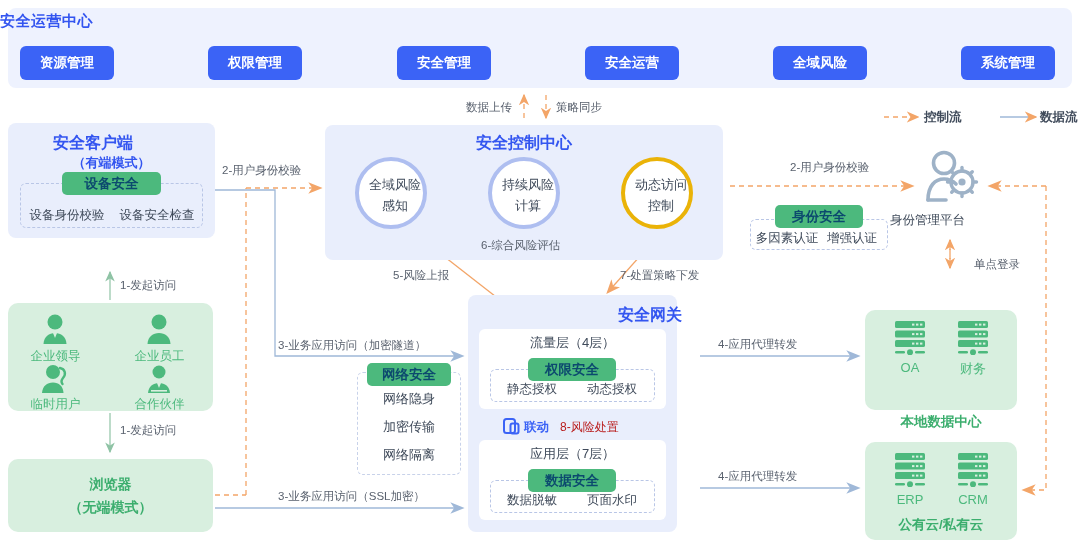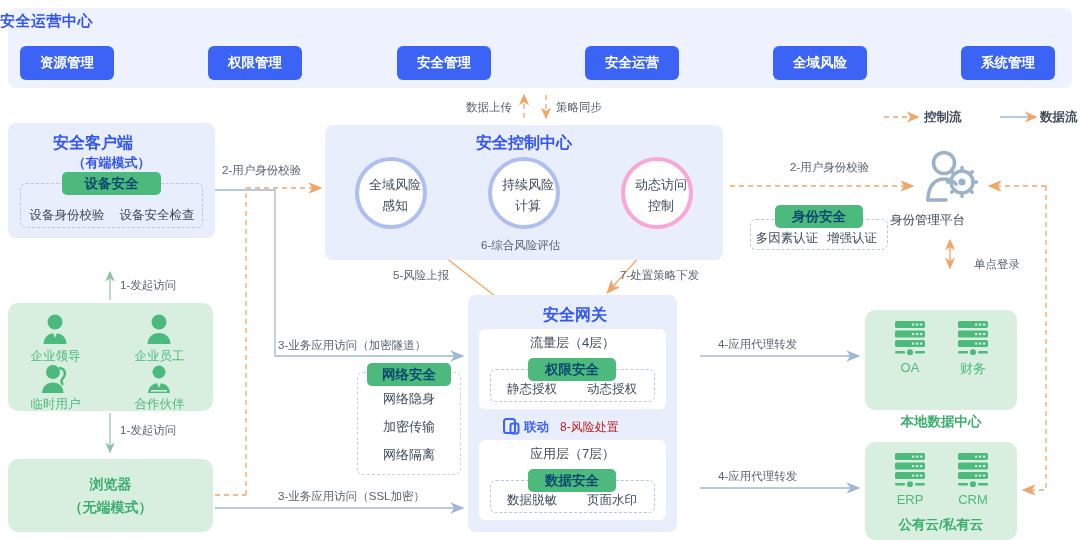--- a/index.html
+++ b/index.html
@@ -176,40 +176,40 @@
   <div class="abs box-title" style="left:325px;top:133px;width:398px;font-size:16px;">安全控制中心</div>
 
   <div class="abs" style="left:355px;top:157px;width:72px;height:72px;border:4px solid #aebef0;border-radius:50%;background:#fff;">
     <div class="abs" style="left:0;top:15px;width:72px;text-align:center;font-size:13px;color:#3f4a5a;">全域风险</div>
     <div class="abs" style="left:0;top:36px;width:72px;text-align:center;font-size:13px;color:#3f4a5a;">感知</div>
   </div>
   <div class="abs" style="left:488px;top:157px;width:72px;height:72px;border:4px solid #aebef0;border-radius:50%;background:#fff;">
     <div class="abs" style="left:0;top:15px;width:72px;text-align:center;font-size:13px;color:#3f4a5a;">持续风险</div>
     <div class="abs" style="left:0;top:36px;width:72px;text-align:center;font-size:13px;color:#3f4a5a;">计算</div>
   </div>
-  <div class="abs" style="left:621px;top:157px;width:72px;height:72px;border:4px solid #f9a8d4;border-radius:50%;background:#fff;">
+  <div class="abs" style="left:621px;top:157px;width:72px;height:72px;border:4px solid #eab308;border-radius:50%;background:#fff;">
     <div class="abs" style="left:0;top:15px;width:72px;text-align:center;font-size:13px;color:#3f4a5a;">动态访问</div>
     <div class="abs" style="left:0;top:36px;width:72px;text-align:center;font-size:13px;color:#3f4a5a;">控制</div>
   </div>
 
   <div class="abs elabel" style="left:481px;top:238px;">6-综合风险评估</div>
   <div class="abs elabel" style="left:393px;top:268px;">5-风险上报</div>
   <div class="abs elabel" style="left:620px;top:268px;">7-处置策略下发</div>
 
   <div class="abs elabel" style="left:278px;top:338px;">3-业务应用访问（加密隧道）</div>
   <div class="abs elabel" style="left:278px;top:489px;">3-业务应用访问（SSL加密）</div>
 
   <div class="abs dash-box soft" style="left:357px;top:372px;width:104px;height:103px;background:#fff;"></div>
   <div class="abs chip" style="left:367px;top:363px;width:84px;">网络安全</div>
   <div class="abs sub-txt" style="left:357px;top:390px;width:104px;font-size:13px;">网络隐身</div>
   <div class="abs sub-txt" style="left:357px;top:418px;width:104px;font-size:13px;">加密传输</div>
   <div class="abs sub-txt" style="left:357px;top:446px;width:104px;font-size:13px;">网络隔离</div>
 
   <div class="abs blue-box" style="left:468px;top:295px;width:209px;height:237px;"></div>
-  <div class="abs box-title" style="left:468px;top:305px;width:214px;font-size:16px;">安全网关</div>
+  <div class="abs box-title" style="left:468px;top:305px;width:214px;font-size:16px;text-align:right;">安全网关</div>
 
   <div class="abs white-box" style="left:479px;top:329px;width:187px;height:80px;"></div>
   <div class="abs sub-txt" style="left:479px;top:334px;width:187px;font-size:13px;">流量层（4层）</div>
   <div class="abs dash-box" style="left:490px;top:369px;width:165px;height:33px;"></div>
   <div class="abs chip" style="left:528px;top:358px;width:88px;">权限安全</div>
   <div class="abs sub-txt" style="left:492px;top:381px;width:80px;">静态授权</div>
   <div class="abs sub-txt" style="left:572px;top:381px;width:80px;">动态授权</div>
 
   <svg class="abs" style="left:503px;top:418px;width:17px;height:17px;" viewBox="0 0 17 17">
     <rect x="1" y="1" width="11" height="14" rx="2.5" fill="none" stroke="#3b63f6" stroke-width="2"></rect>

